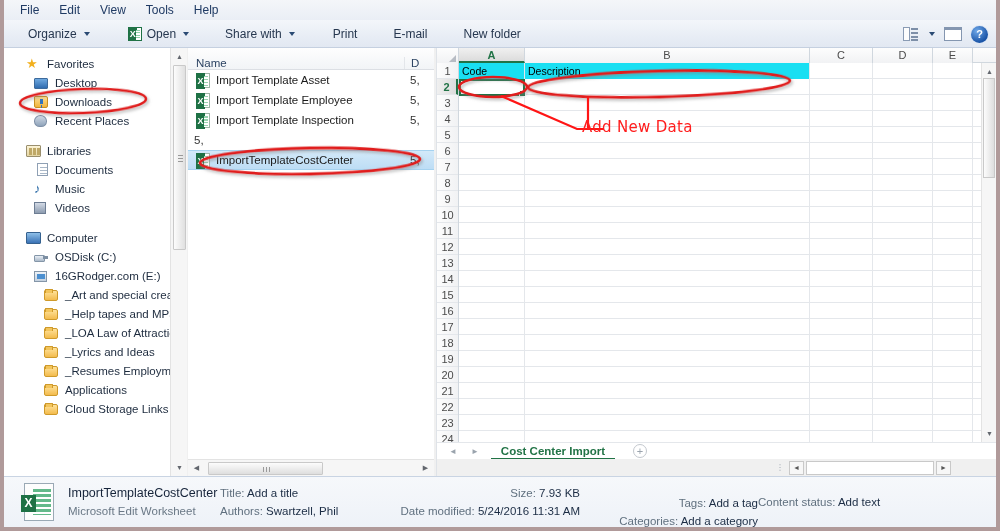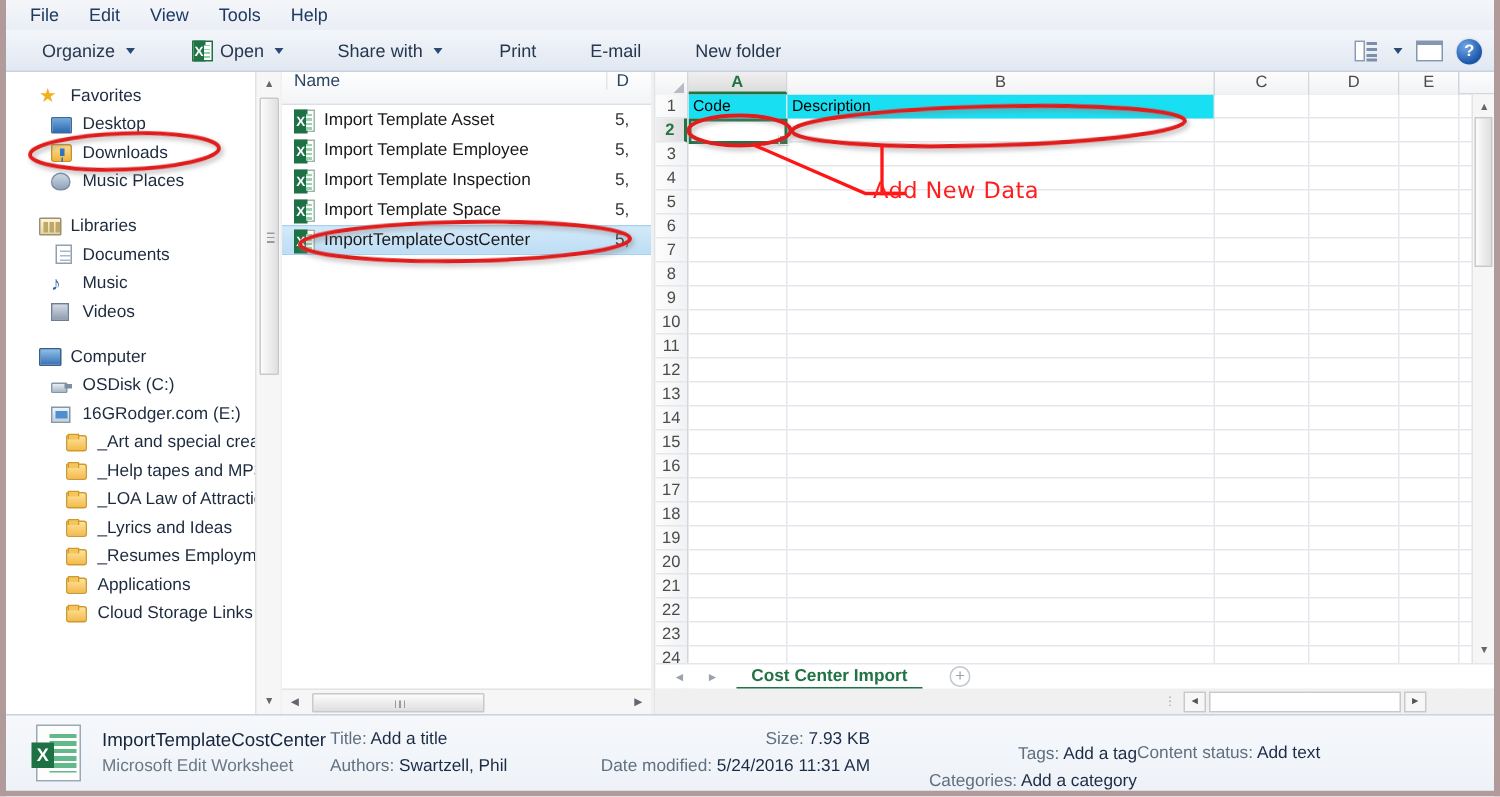--- a/index.html
+++ b/index.html
@@ -204,21 +204,21 @@
     background: repeating-linear-gradient(to bottom,#9a9a9a 0 1px,transparent 1px 3px);
   }
 
   
   .listpane {
     position: absolute; left: 184px; top: 48px; width: 246px; bottom: 51px;
     background: #ffffff; overflow: hidden;
   }
   .listhdr {
     height: 22px; background: linear-gradient(to bottom,#fefefe,#f2f4f7);
-    border-bottom: 1px solid #dcdfe4; display: flex; align-items: flex-start;
+    border-bottom: 1px solid #dcdfe4; display: flex; align-items: flex-end;
     font-size: 11.5px; color: #2d4463;
   }
   .listhdr .col-name { flex: 1; padding-left: 8px; }
   .listhdr .col-date { width: 30px; border-left: 1px solid #e3e6ea; padding-left: 6px; }
   .filerow {
     display: flex; align-items: center; height: 20px; font-size: 11.5px;
     color: #1a1a1a; cursor: default;
   }
   .filerow.selected {
     background: linear-gradient(to bottom,#d3e9f9,#bdddf5);
@@ -460,21 +460,21 @@
       <div class="navitem lvl1">
         <span class="ico">
           <span class="ic-dl" style="display: block;"></span>
         </span>
         <span>Downloads</span>
       </div>
       <div class="navitem lvl1">
         <span class="ico">
           <span class="ic-recent" style="display: block;"></span>
         </span>
-        <span>Music Places</span>
+        <span>Recent Places</span>
       </div>
       <div class="navgap"></div>
       <div class="navitem">
         <span class="ico">
           <span class="ic-lib" style="display: block;"></span>
         </span>
         <span>Libraries</span>
       </div>
       <div class="navitem lvl1">
         <span class="ico">
@@ -584,24 +584,20 @@
           <div class="fdate">5,</div>
         </div>
         <div class="filerow">
           <div class="fname">
             <span class="xl-doc"></span>
             <span>Import Template Inspection</span>
           </div>
           <div class="fdate">5,</div>
         </div>
         <div class="filerow">
-          <div class="fname">
-            <span class="xl-doc"></span>
-            <span>Import Template Space</span>
-          </div>
           <div class="fdate">5,</div>
         </div>
         <div class="filerow selected">
           <div class="fname">
             <span class="xl-doc"></span>
             <span>ImportTemplateCostCenter</span>
           </div>
           <div class="fdate">5,</div>
         </div>
       </div>

